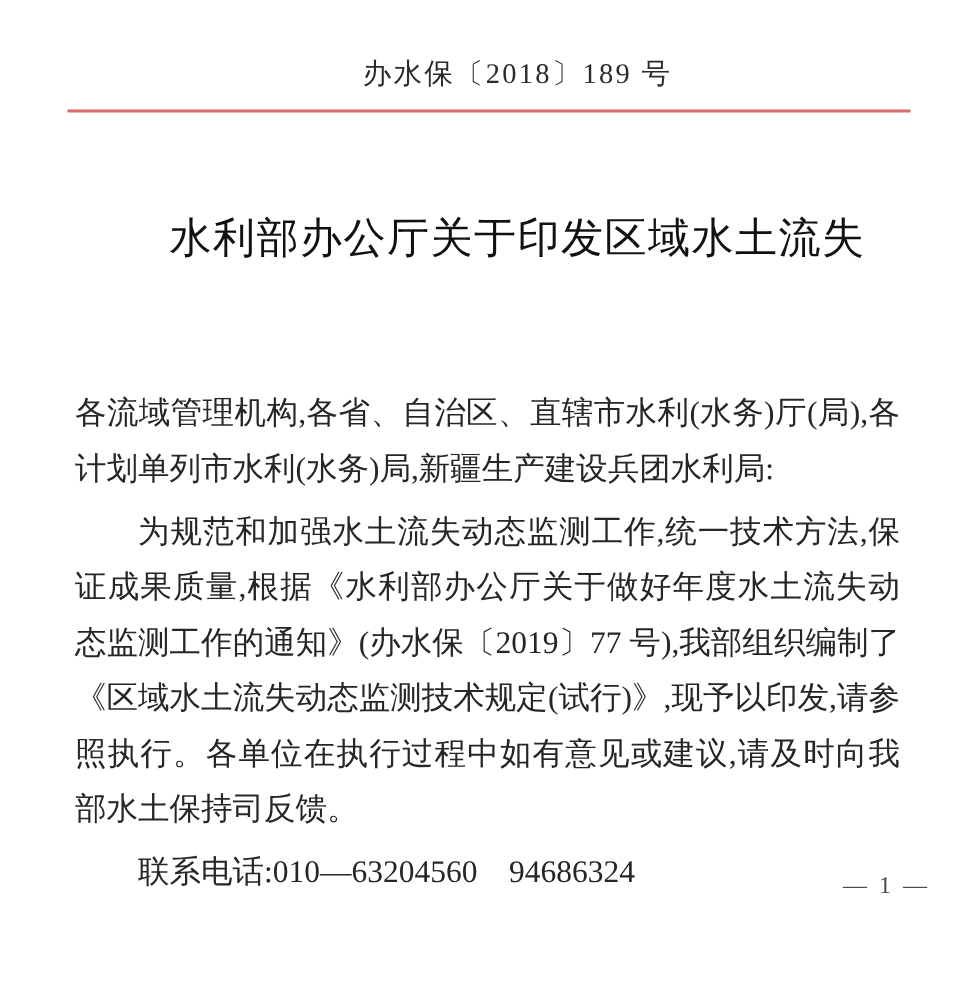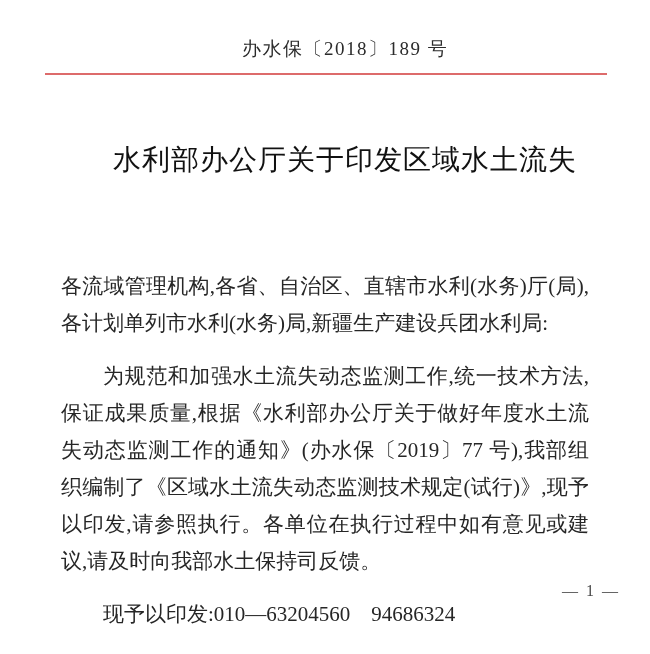--- a/index.html
+++ b/index.html
@@ -52,21 +52,21 @@
     top: 252px;
     left: 45px;
     width: 560px;
     font-size: 21px;
     line-height: 37px;
     text-align: justify;
     text-justify: inter-ideograph;
     color: #262626;
   }
   .doc-body p {
-    margin: 16px;
+    margin: 5px;
   }
   .indent {
     text-indent: 2em;
   }
   .contact-line {
     text-indent: 2em;
     text-align: left;
     white-space: pre-wrap;
   }
   .page-number {
@@ -87,18 +87,18 @@
 
   <div class="red-divider" style="background: rgb(221, 107, 107);"></div>
 
   <div class="doc-title">
     <div>水利部办公厅关于印发区域水土流失</div>
   </div>
 
   <div class="doc-body">
     <p>各流域管理机构,各省、自治区、直辖市水利(水务)厅(局),各计划单列市水利(水务)局,新疆生产建设兵团水利局:</p>
     <p class="indent">为规范和加强水土流失动态监测工作,统一技术方法,保证成果质量,根据《水利部办公厅关于做好年度水土流失动态监测工作的通知》(办水保〔2019〕77 号),我部组织编制了《区域水土流失动态监测技术规定(试行)》,现予以印发,请参照执行。各单位在执行过程中如有意见或建议,请及时向我部水土保持司反馈。</p>
-    <p class="contact-line"><span>现予以印发:</span><span>010—63204560　94686324</span></p>
+    <p class="contact-line"><span>联系电话:</span><span>010—63204560　94686324</span></p>
   </div>
 
   <div class="page-number">— 1 —</div>
 
 </div>
 
 </body></html>

